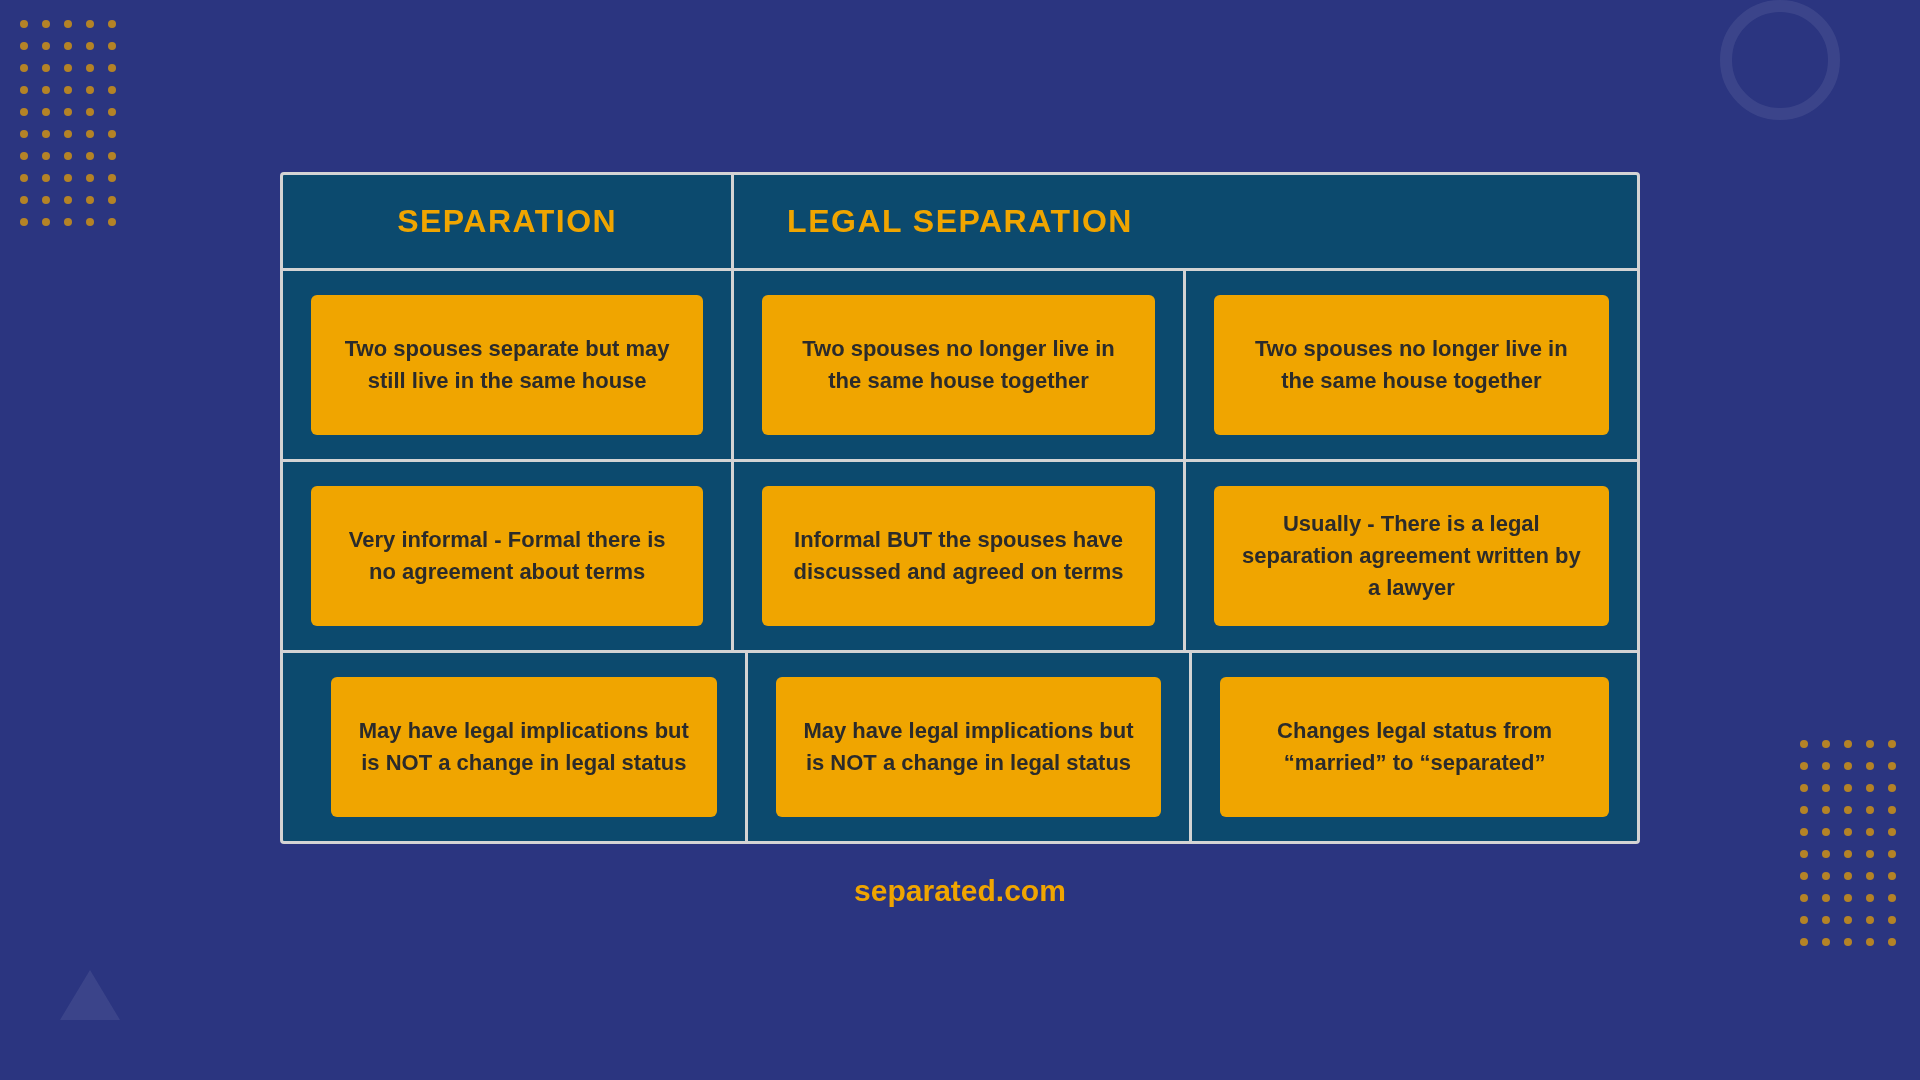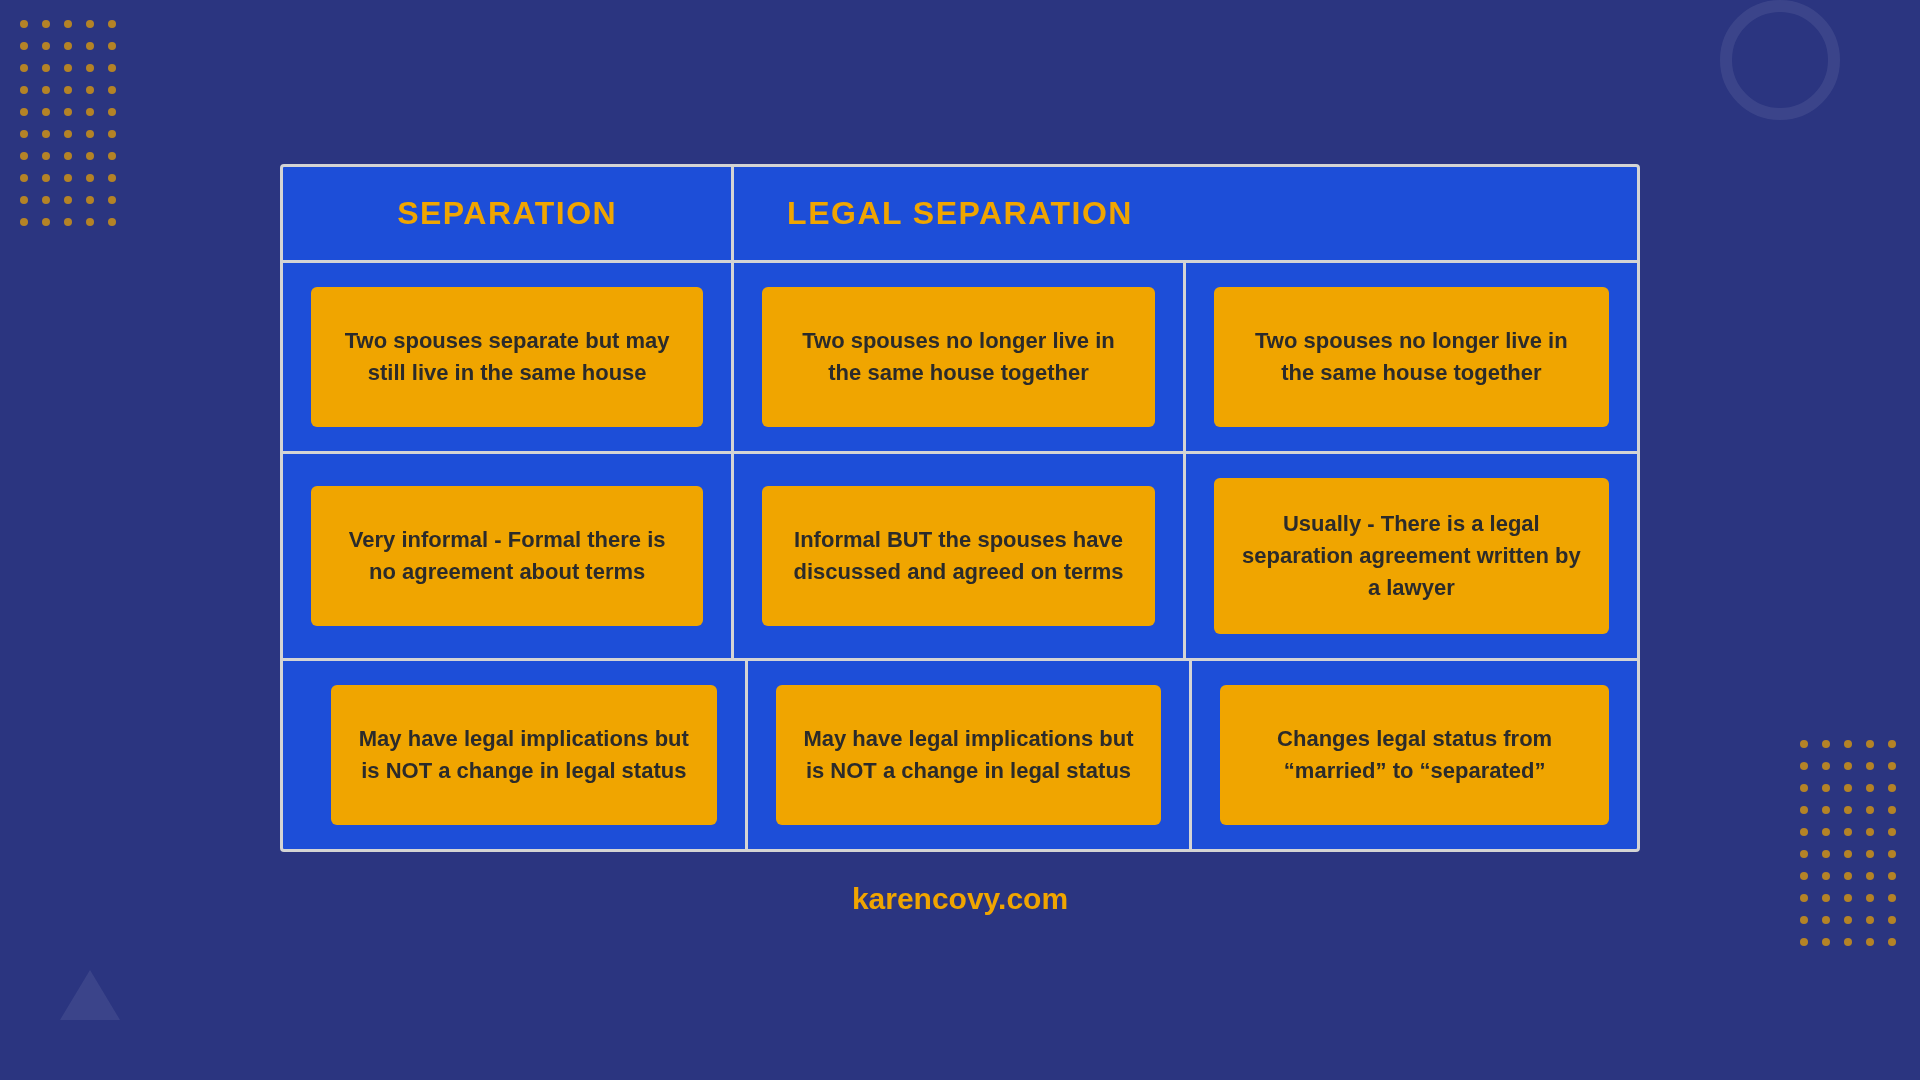--- a/index.html
+++ b/index.html
@@ -78,21 +78,21 @@
       display: flex;
       flex-direction: column;
       align-items: center;
       gap: 0;
     }
 
     
     .table-wrapper {
       width: 1360px;
       border: 3px solid #d4d4d4;
-      background: #1d4ed8;
+      background: #0c4a6e;
       border-radius: 4px;
     }
 
     
     .header-row {
       display: grid;
       grid-template-columns: 1fr 1fr 1fr;
       border-bottom: 3px solid #d4d4d4;
     }
 
@@ -140,21 +140,21 @@
     }
 
     .data-cell:last-child {
       border-right: none;
     }
 
     
     .yellow-card {
       background-color: #f0a500;
       border-radius: 6px;
-      padding: 30px 24px;
+      padding: 22px 24px;
       width: 100%;
       min-height: 140px;
       display: flex;
       align-items: center;
       justify-content: center;
       text-align: center;
     }
 
     .yellow-card p {
       color: #2b2b2b;
@@ -353,16 +353,16 @@
           <div class="yellow-card">
             <p>Changes legal status from “married” to “separated”</p>
           </div>
         </div>
       </div>
 
     </div>
   </div>
 
   <div class="footer">
-    <span class="footer-text">karencovy.com</span>
+    <span class="footer-text">separated.com</span>
   </div>
 
 </div>
 
 </body></html>

